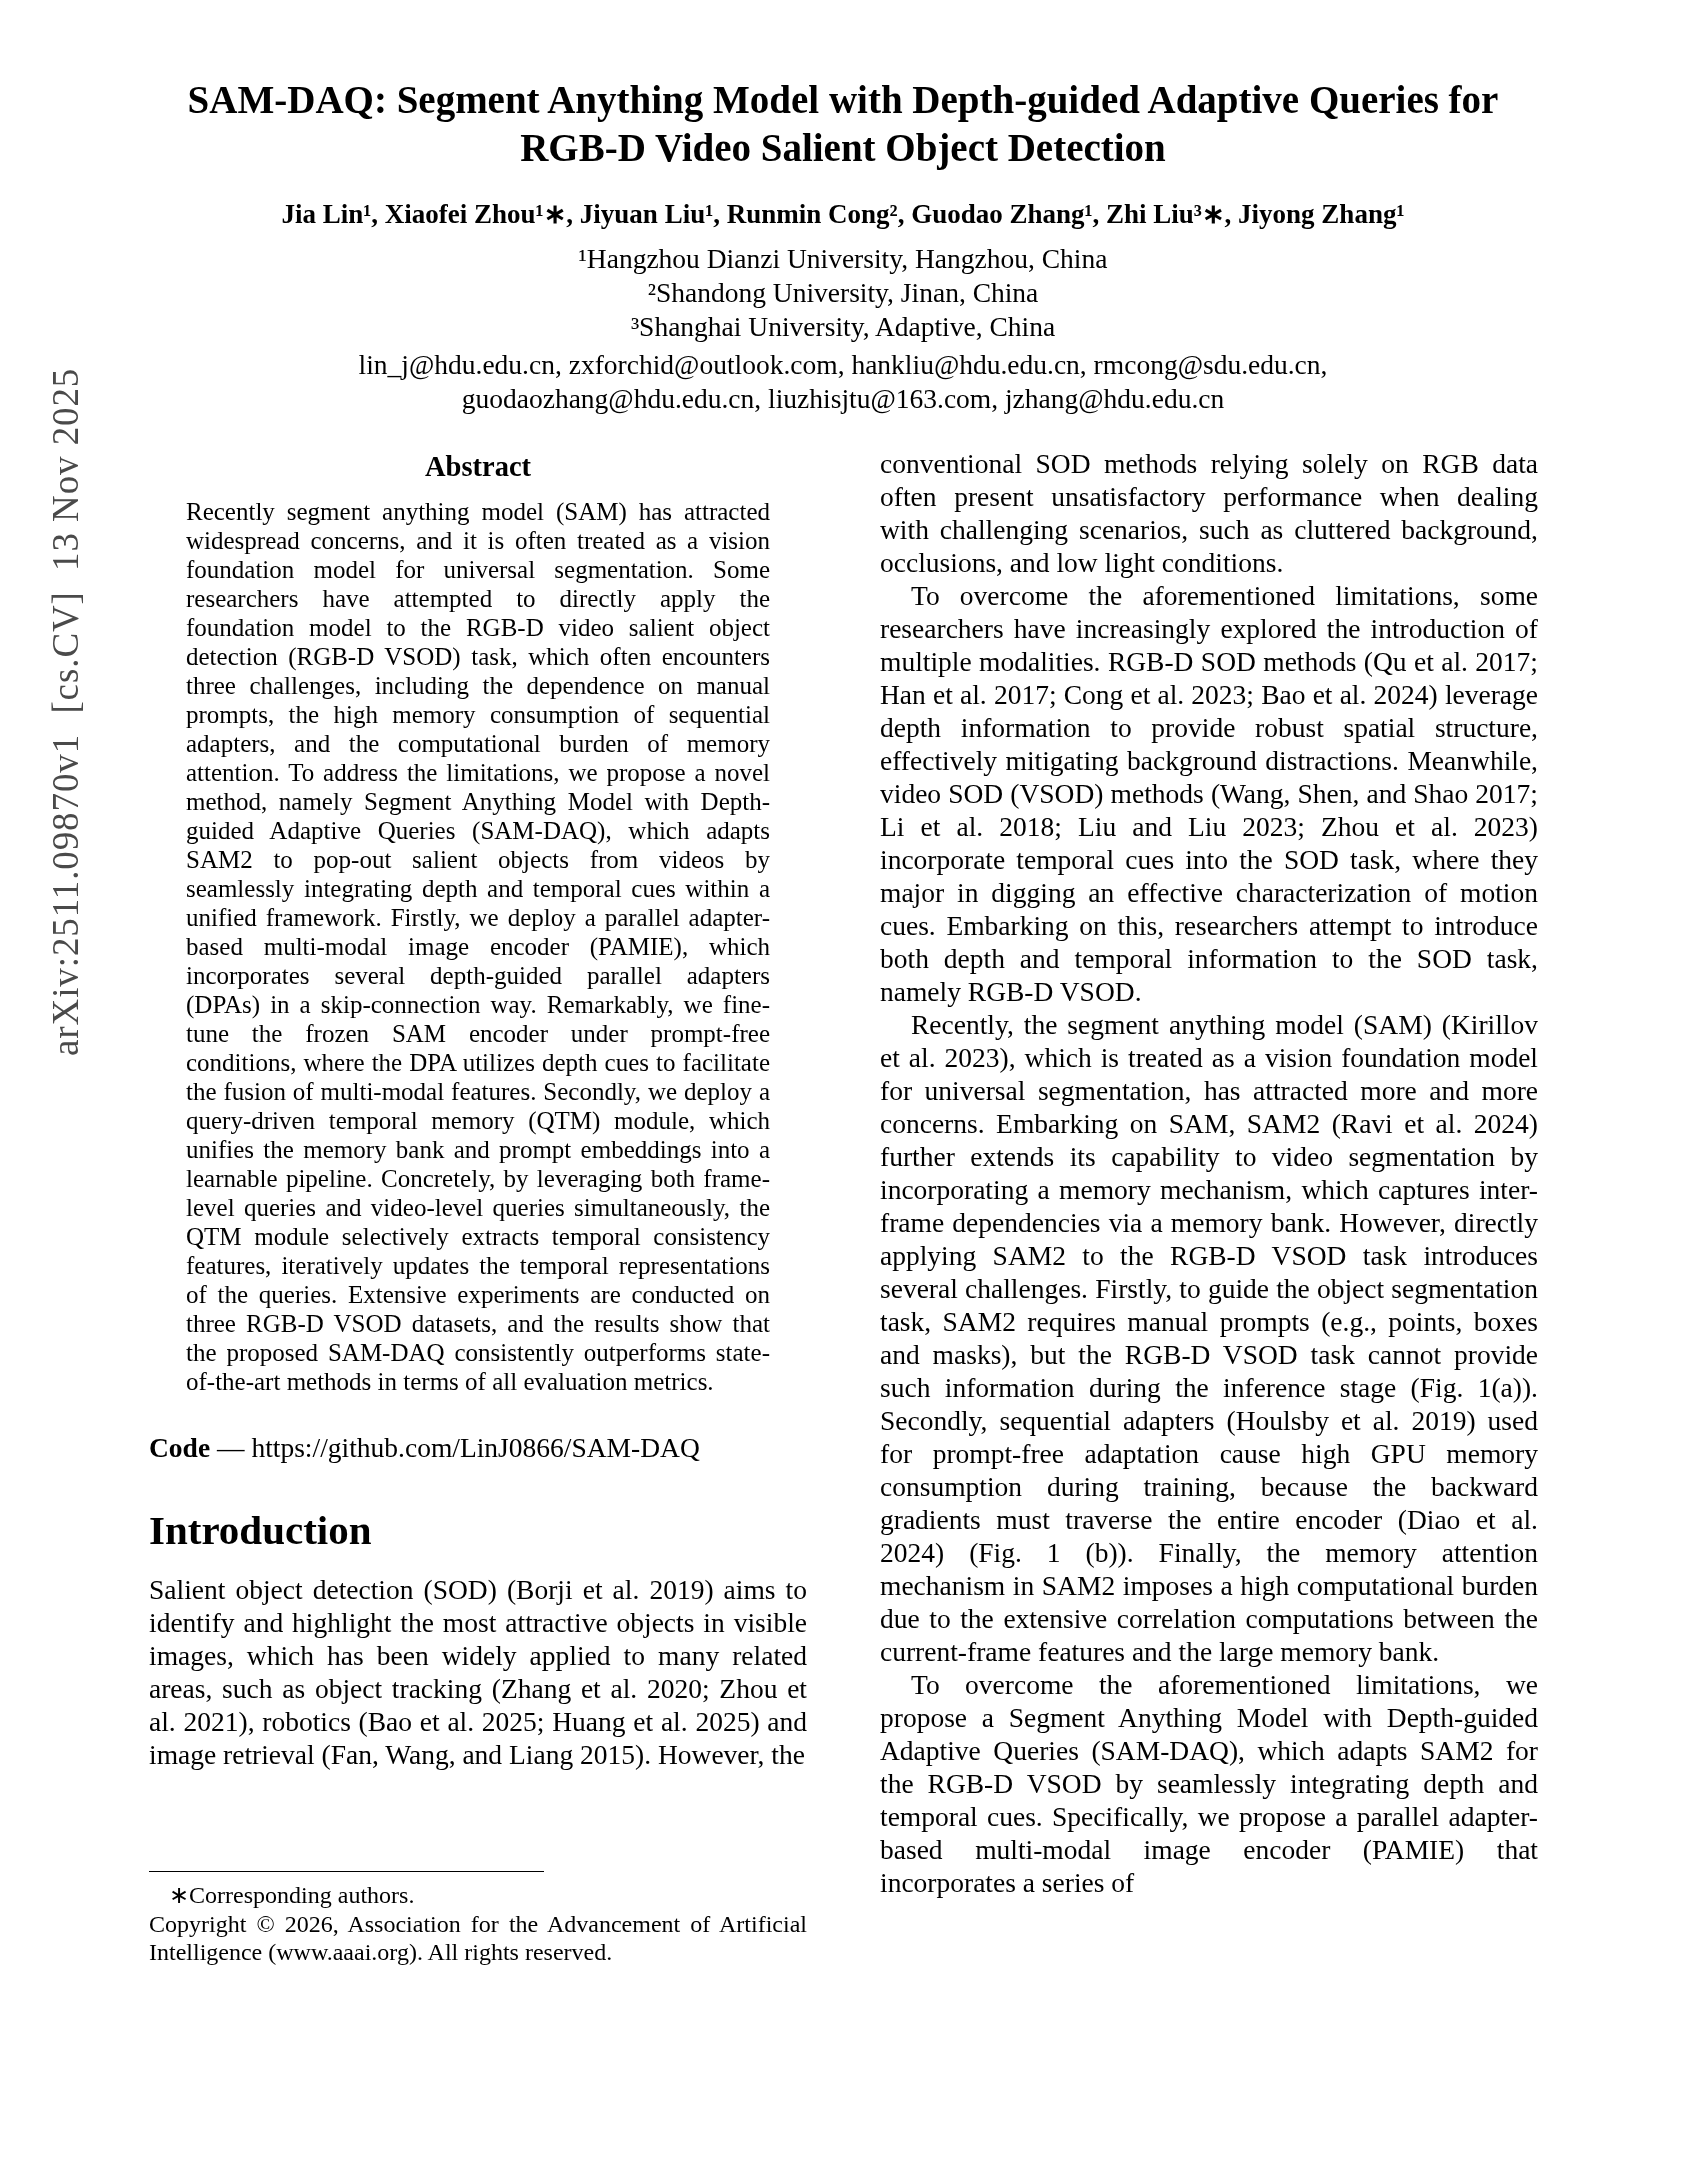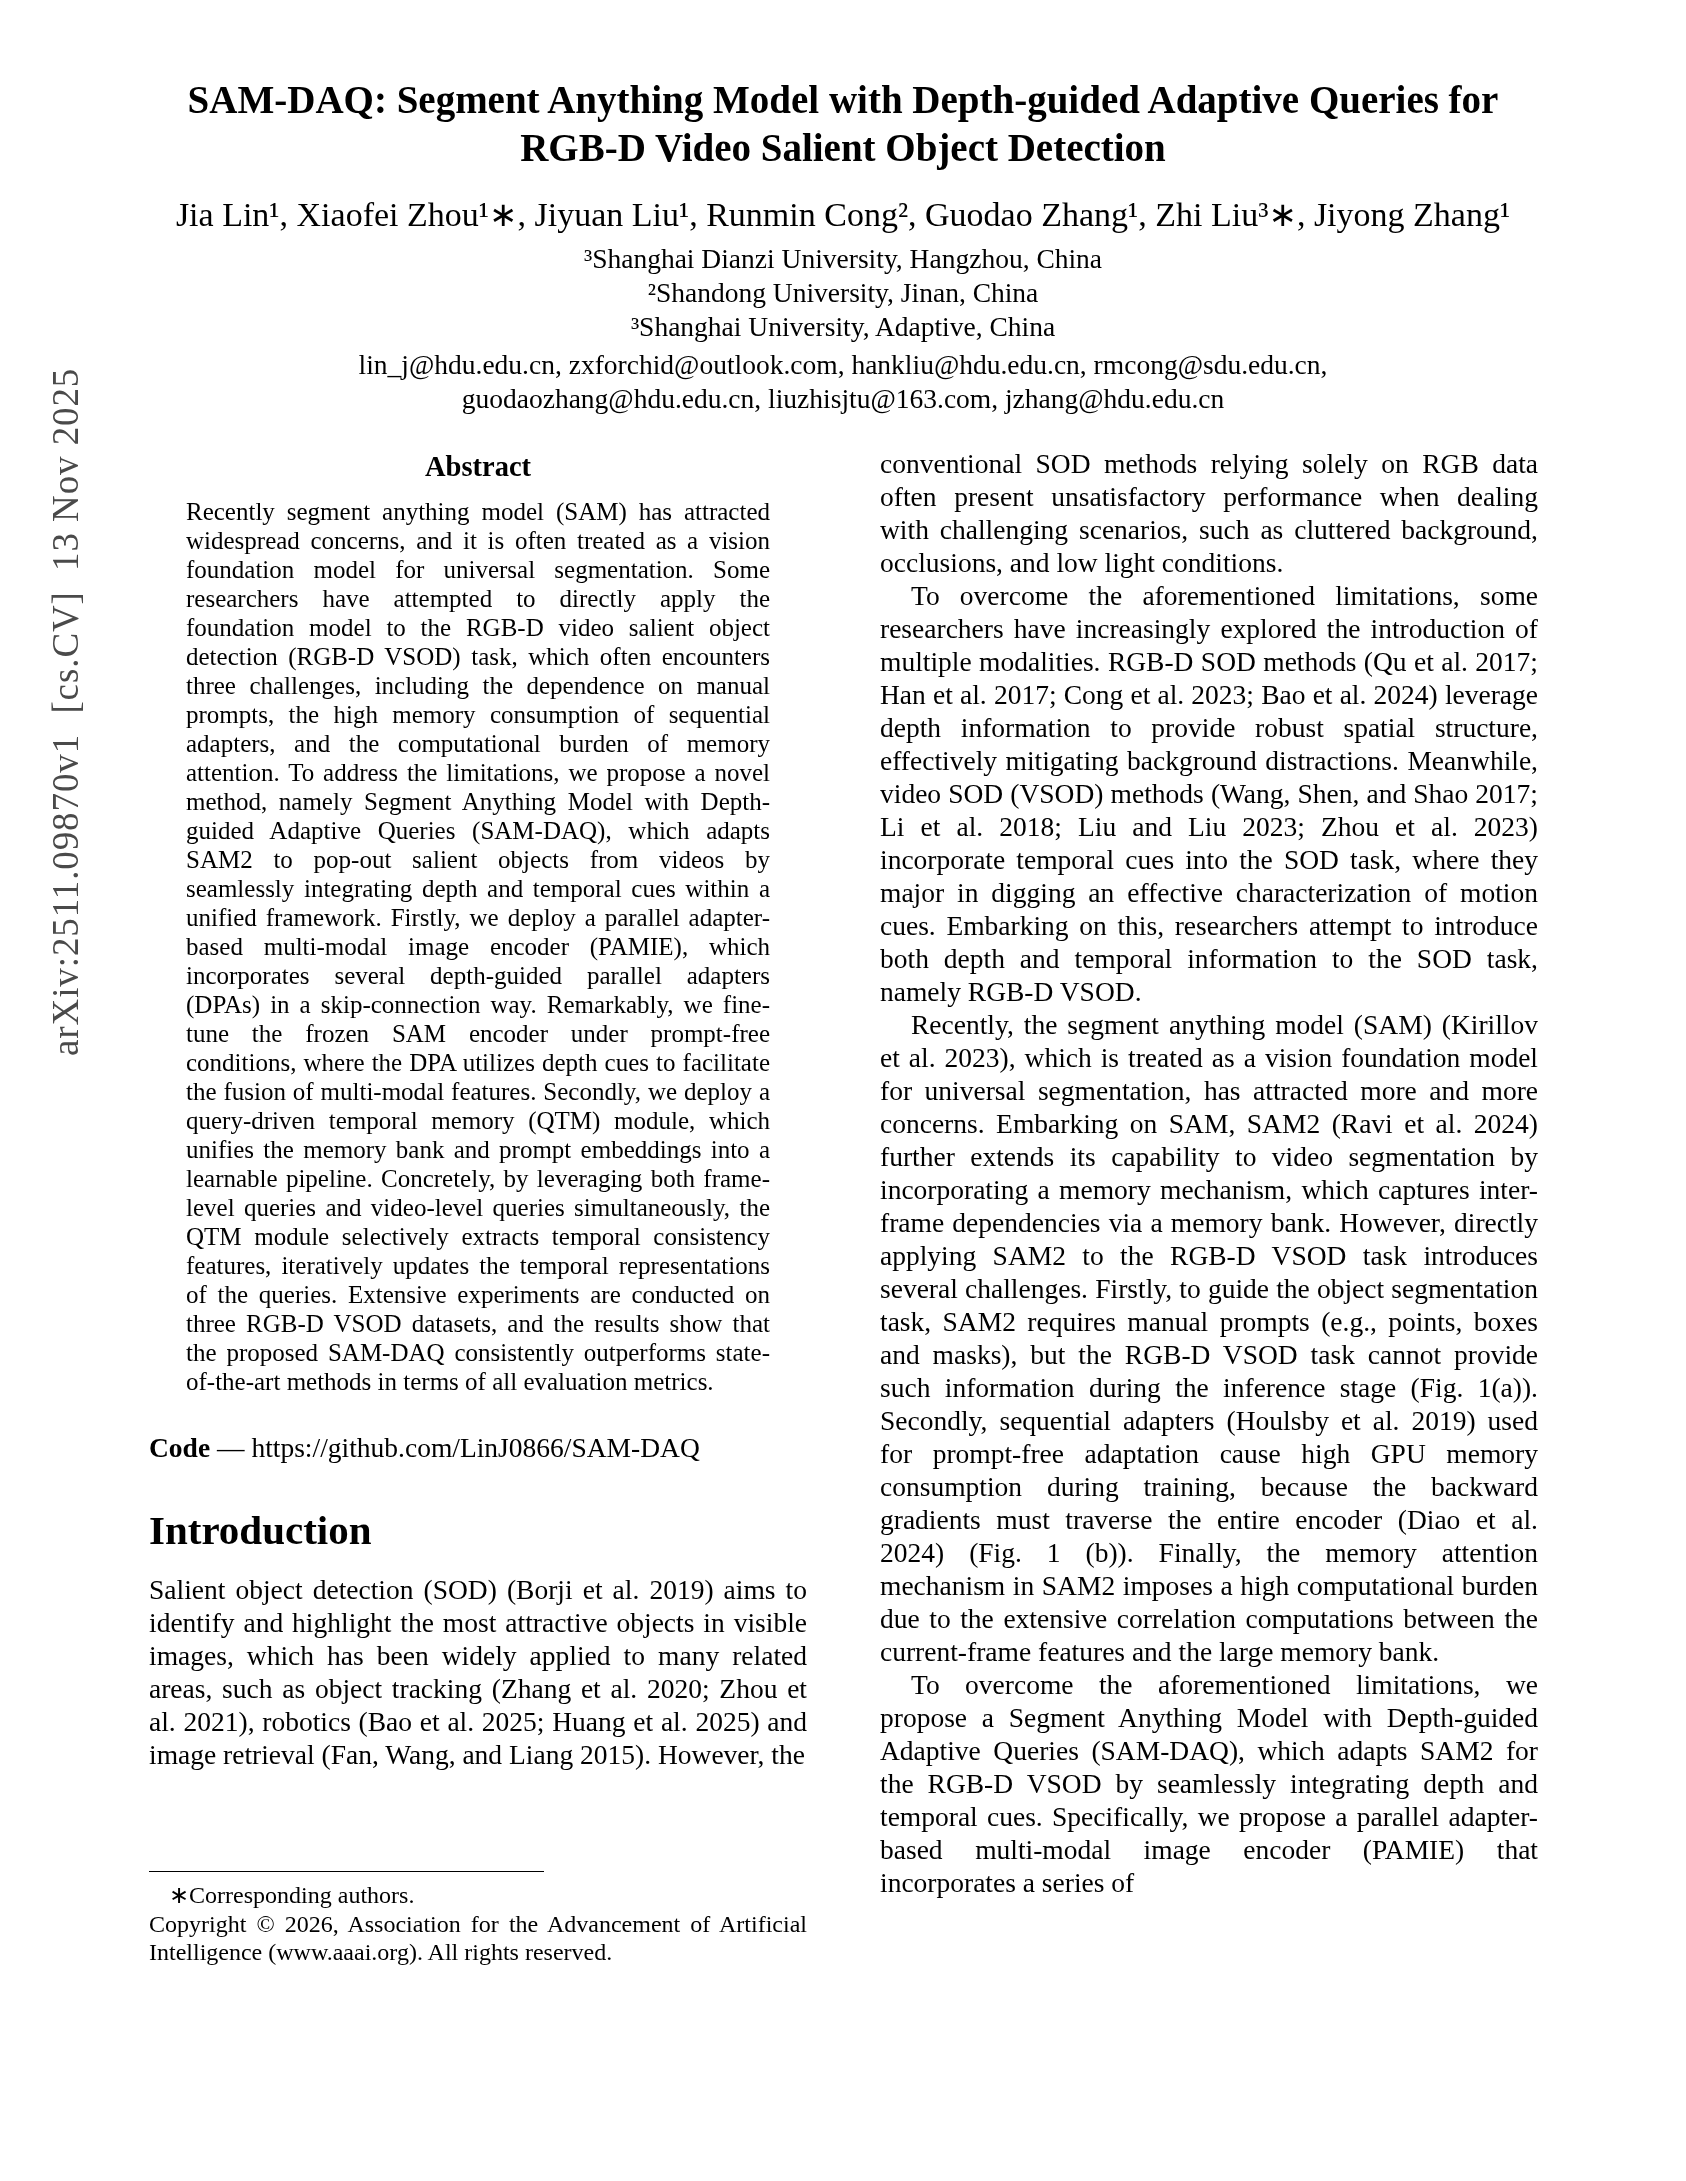--- a/index.html
+++ b/index.html
@@ -43,22 +43,22 @@
   }
   .title {
     font-size: 39px;
     font-weight: bold;
     line-height: 48px;
     margin: 0;
   }
   .title-line { display: block; }
   .authors {
     margin-top: 24px;
-    font-size: 34px;
-    font-weight: normal;
+    font-size: 27px;
+    font-weight: bold;
     line-height: 37px;
   }
   .affiliations {
     margin-top: 9.2px;
     font-size: 27.5px;
     line-height: 34px;
   }
   .emails {
     margin-top: 3.7px;
     font-size: 27.5px;
@@ -142,21 +142,21 @@
 
   <div class="arxiv-watermark">arXiv:2511.09870v1  [cs.CV]  13 Nov 2025</div>
 
   <header class="header">
     <h1 class="title">
       <span class="title-line">SAM-DAQ: Segment Anything Model with Depth-guided Adaptive Queries for</span>
       <span class="title-line">RGB-D Video Salient Object Detection</span>
     </h1>
     <div class="authors">Jia Lin¹, Xiaofei Zhou¹∗, Jiyuan Liu¹, Runmin Cong², Guodao Zhang¹, Zhi Liu³∗, Jiyong Zhang¹</div>
     <div class="affiliations">
-      <div>³Shanghai Dianzi University, Hangzhou, China</div>
+      <div>¹Hangzhou Dianzi University, Hangzhou, China</div>
       <div>²Shandong University, Jinan, China</div>
       <div>³Shanghai University, Adaptive, China</div>
     </div>
     <div class="emails">
       <div>lin_j@hdu.edu.cn, zxforchid@outlook.com, hankliu@hdu.edu.cn, rmcong@sdu.edu.cn,</div>
       <div>guodaozhang@hdu.edu.cn, liuzhisjtu@163.com, jzhang@hdu.edu.cn</div>
     </div>
   </header>
 
   <div class="columns">

